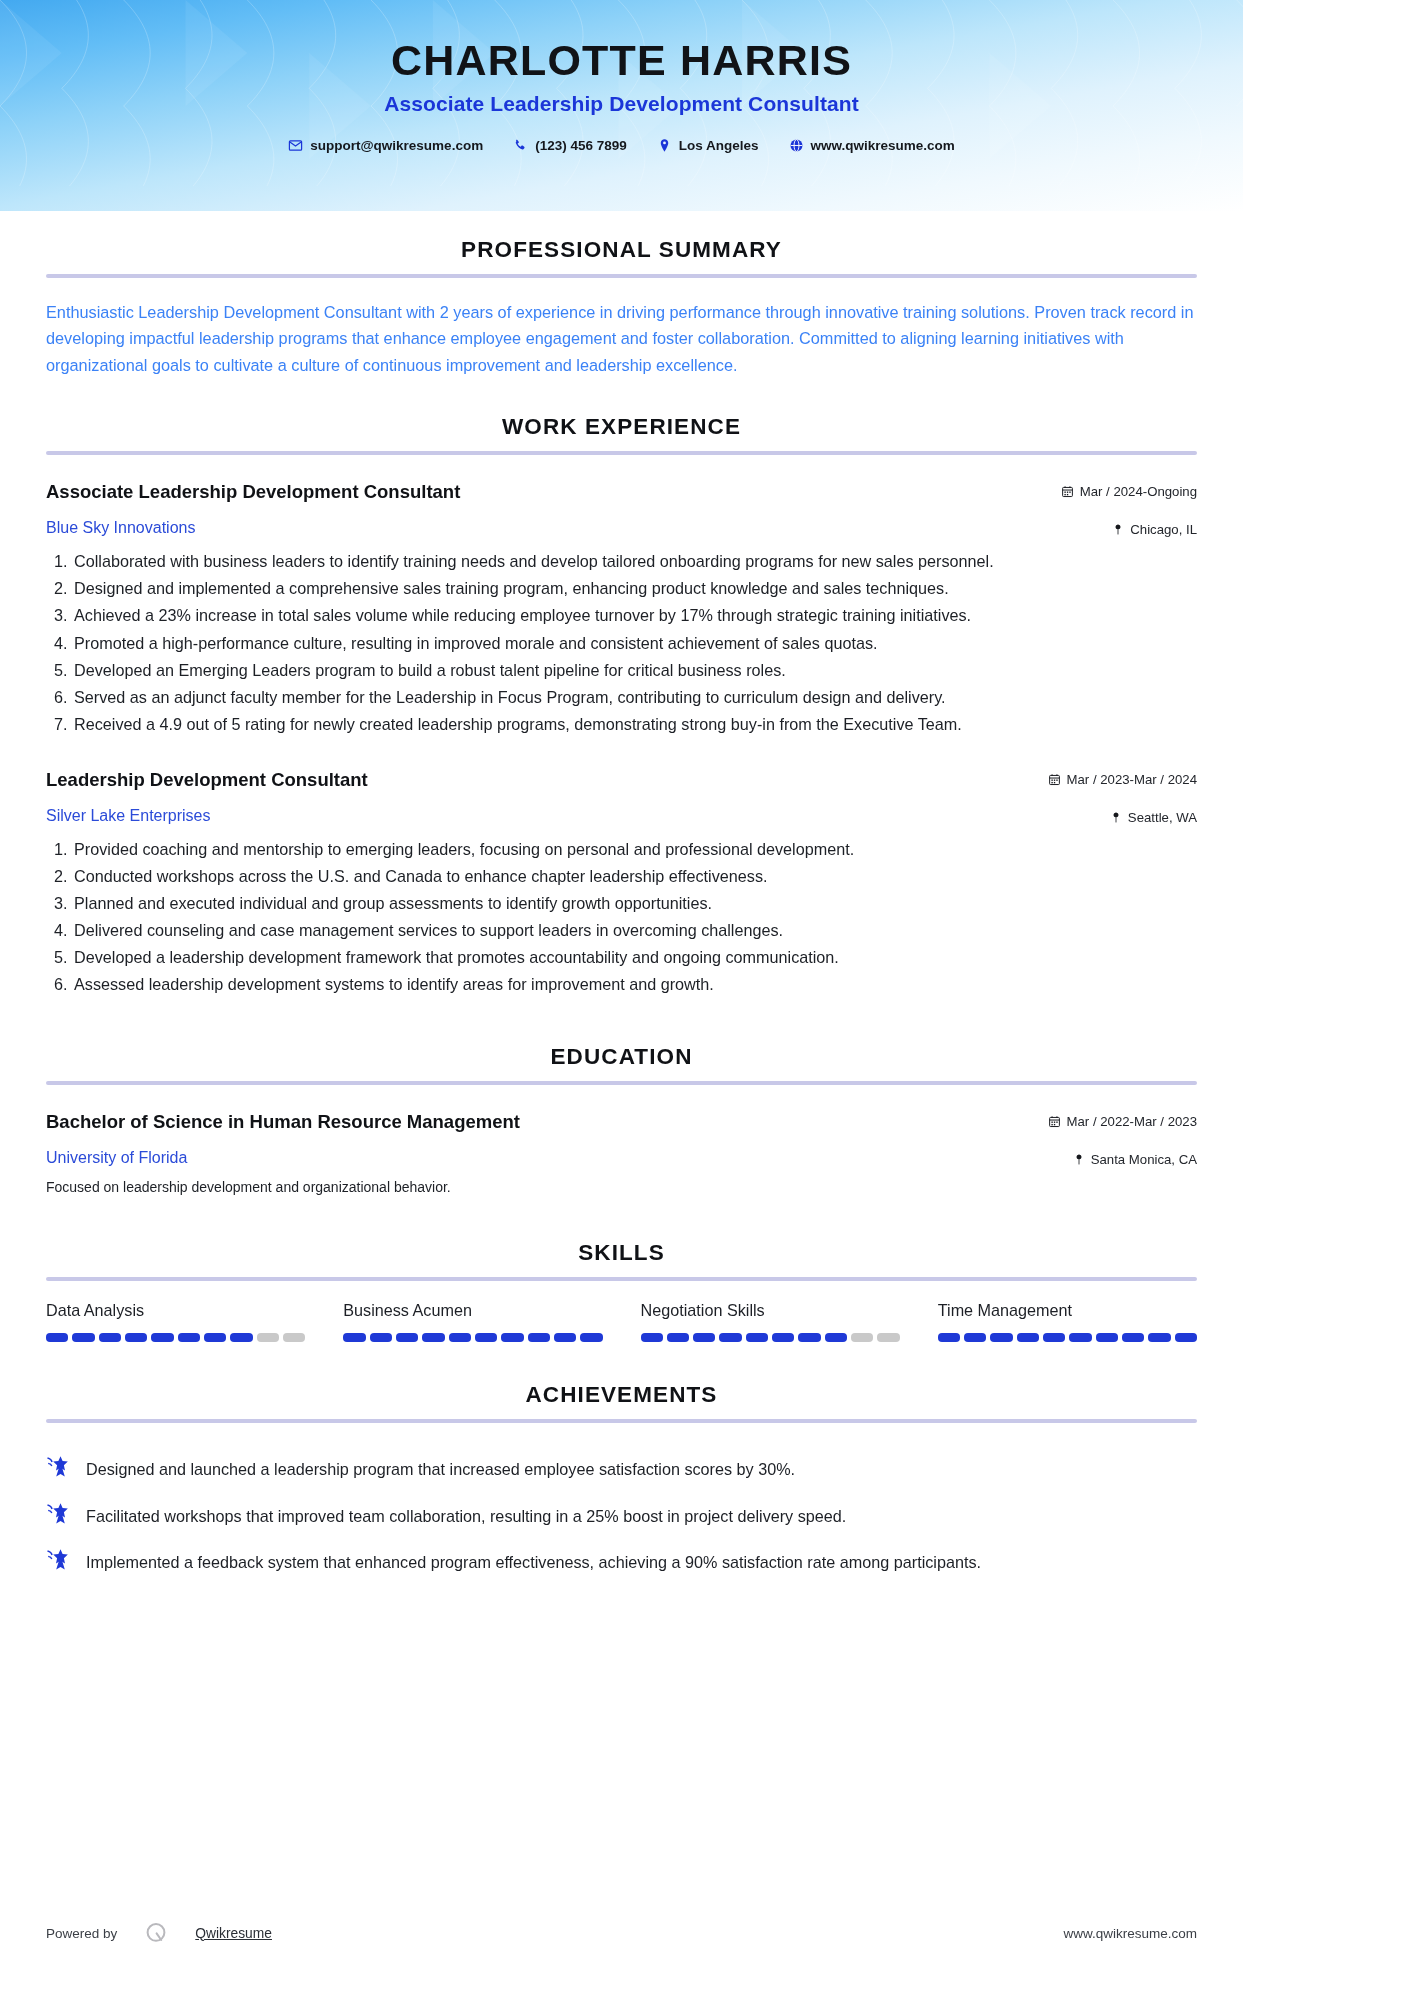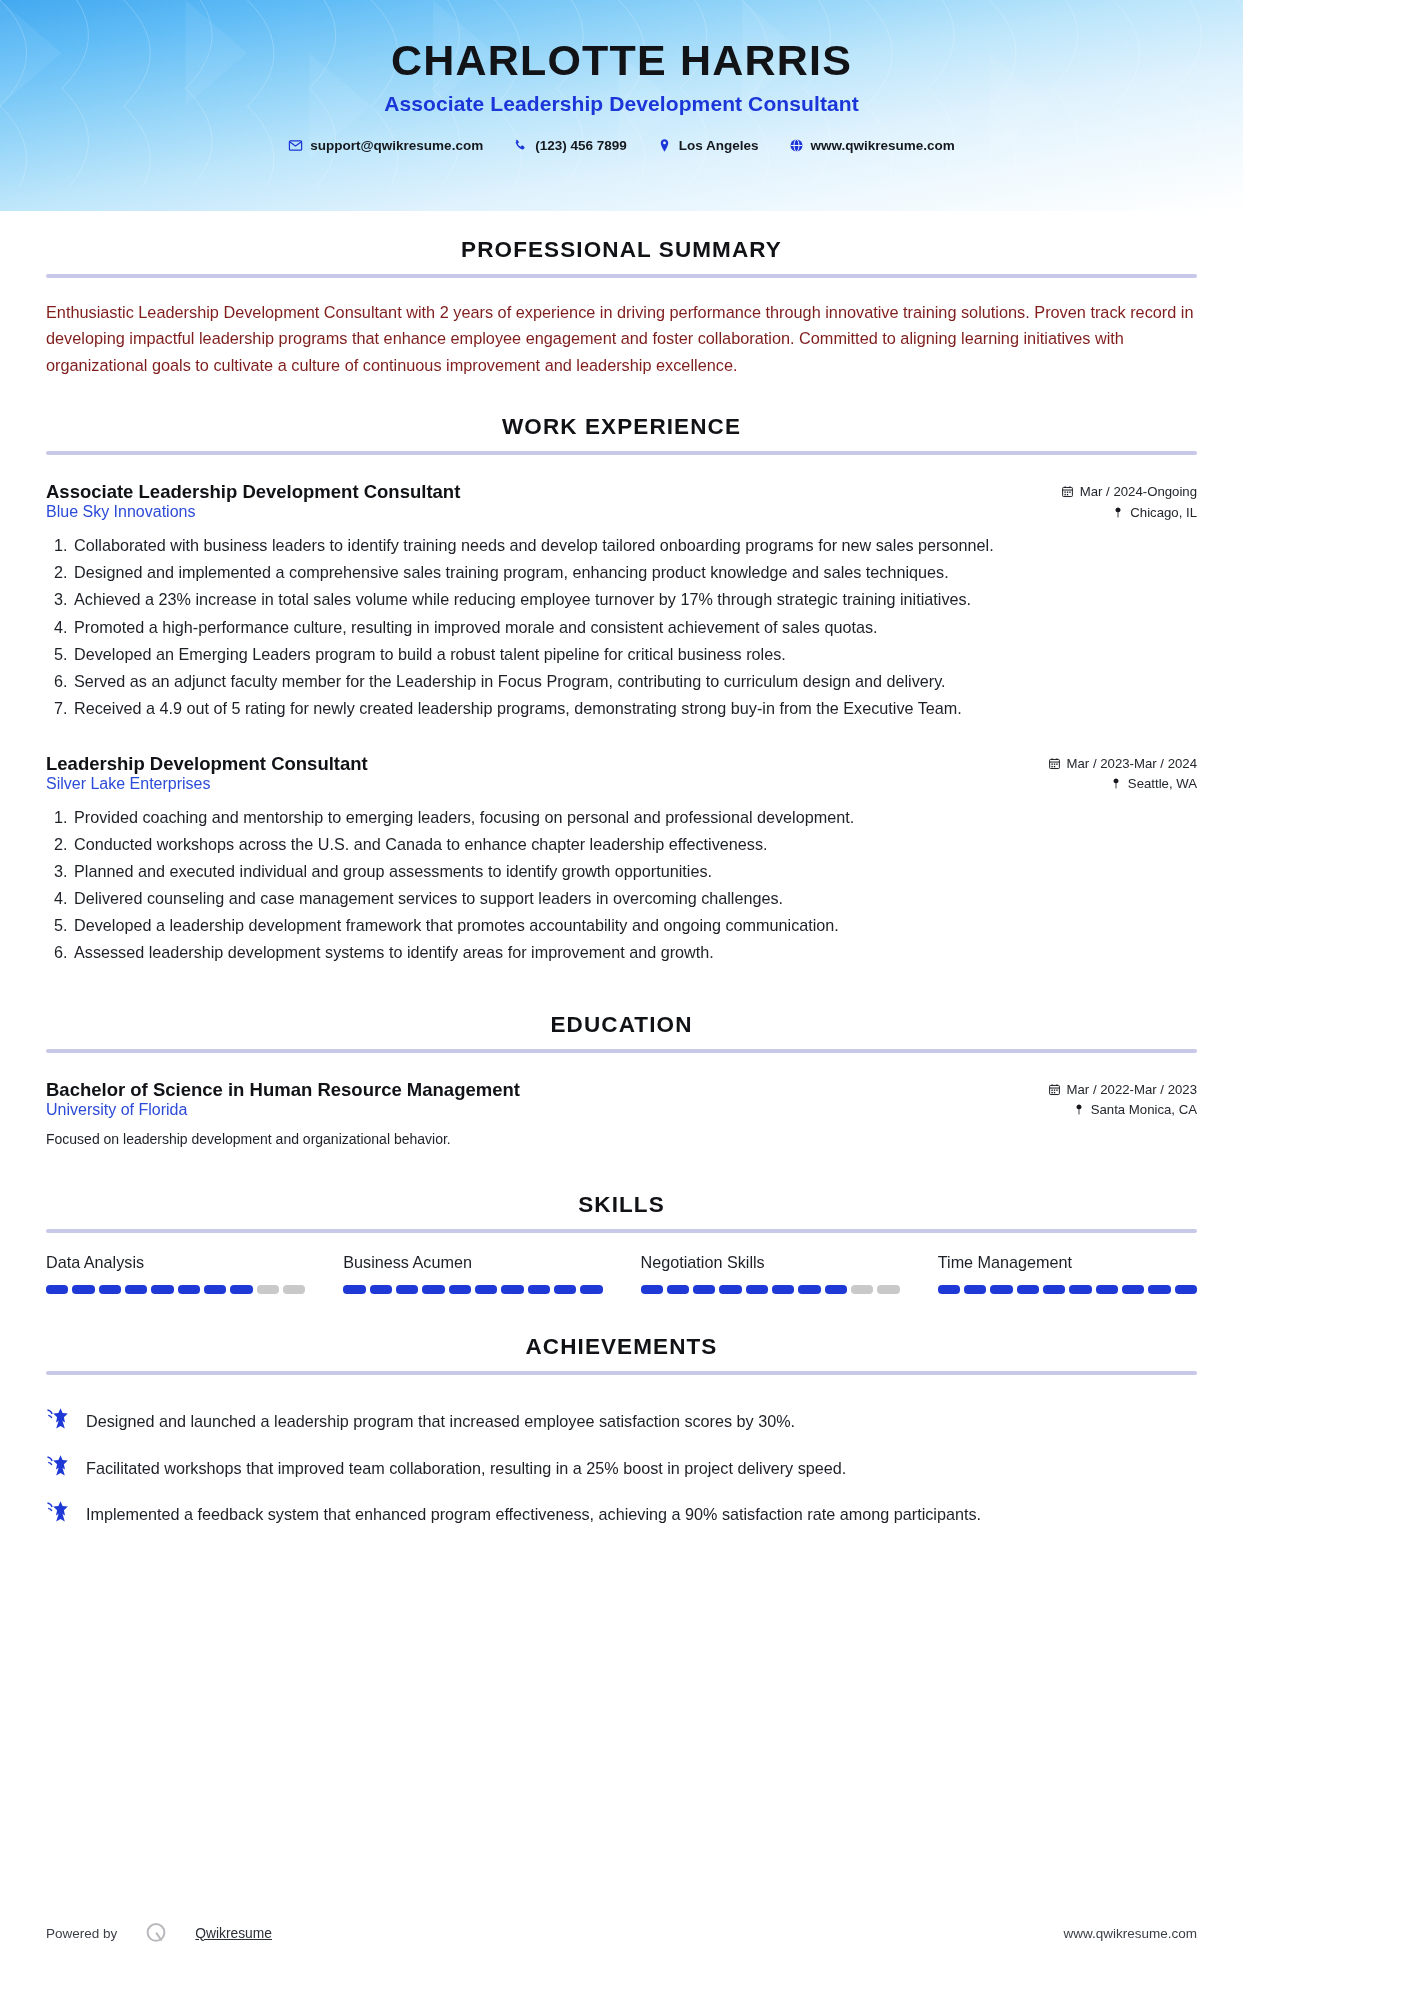--- a/index.html
+++ b/index.html
@@ -96,21 +96,21 @@
     height: 4px;
     background: #c8c8e8;
     border-radius: 2px;
     margin-top: 11px;
   }
 
   .summary-text {
     margin-top: 21px;
     font-size: 16.3px;
     line-height: 1.62;
-    color: #7f1d1d;
+    color: #3b82f6;
     text-align: left;
   }
 
   
   .entry { margin-top: 26px; }
   .entry-head {
     display: flex;
     justify-content: space-between;
     align-items: baseline;
   }
@@ -123,22 +123,22 @@
     font-size: 13.2px;
     color: #23262c;
     white-space: nowrap;
     display: inline-flex;
     align-items: center;
     gap: 6px;
   }
   .entry-sub {
     display: flex;
     justify-content: space-between;
-    align-items: center;
-    margin-top: 0;
+    align-items: flex-end;
+    margin-top: 16px;
   }
   .entry-org {
     font-size: 16px;
     color: #2b4bd8;
   }
   .entry-loc {
     font-size: 13.2px;
     color: #23262c;
     white-space: nowrap;
     display: inline-flex;

